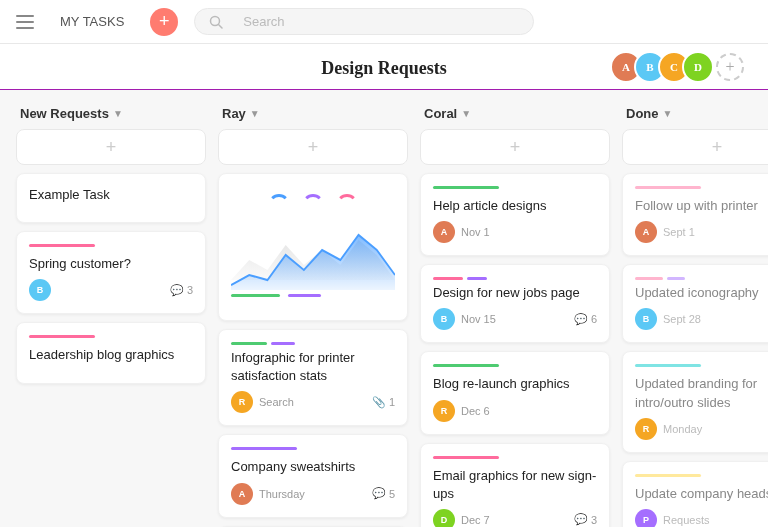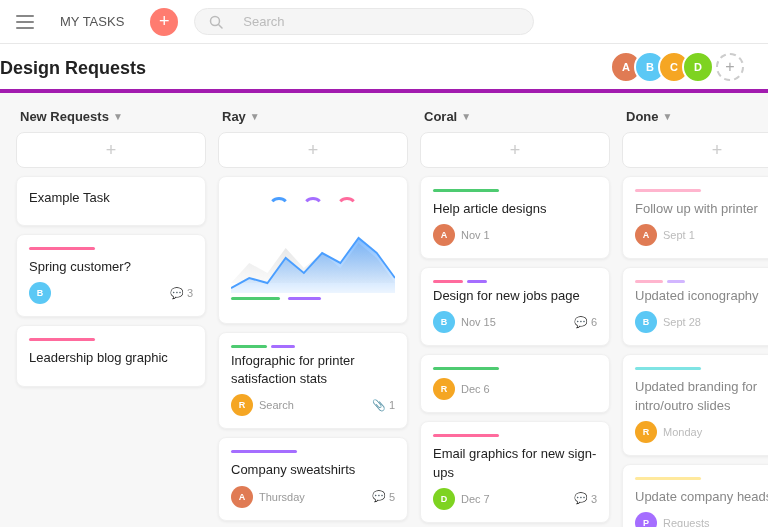--- a/index.html
+++ b/index.html
@@ -14,22 +14,22 @@
     .nav-item { padding: 6px 10px; font-size: 13px; font-weight: 500; color: #555; cursor: pointer; border-radius: 4px; }
     .add-btn {
       width: 28px; height: 28px; background: #ff7c70; border-radius: 50%;
       display: flex; align-items: center; justify-content: center; color: #fff; font-size: 18px; cursor: pointer; flex-shrink: 0;
     }
     .search-bar {
       flex: 1; max-width: 340px; background: #f5f5f5; border: 1px solid #e8e8e8;
       border-radius: 20px; padding: 5px 14px; font-size: 13px; color: #999; display: flex; align-items: center; gap: 20px;
     }
     .page-title-area {
-      display: flex; align-items: center; justify-content: flex-start; padding: 14px 0 10px;
-      background: #fff; border-bottom: 4px solid #a21caf; position: relative;
+      display: flex; align-items: center; justify-content: center; padding: 14px 0 10px;
+      background: #fff; border-bottom: 1px solid #a21caf; position: relative; font-family: Liberation Serif, serif;
     }
     .page-title { font-size: 18px; font-weight: 700; color: #222; }
     .avatars { position: absolute; right: 24px; top: 50%; transform: translateY(-50%); display: flex; align-items: center; gap: -4px; }
     .avatar {
       width: 32px; height: 32px; border-radius: 50%; border: 2px solid #fff;
       margin-left: -8px; display: flex; align-items: center; justify-content: center; font-size: 11px; font-weight: 600; color: #fff;
     }
     .avatar:first-child { margin-left: 0; }
     .avatar-add {
       width: 28px; height: 28px; border-radius: 50%; border: 2px dashed #ccc;
@@ -134,21 +134,21 @@
         <div class="card-avatar" style="background:#5bc8f5">B</div>
         <div class="card-count">
           <span>💬</span>
           <span>3</span>
         </div>
       </div>
     </div>
 
     <div class="card">
       <div class="card-bar bar-pink"></div>
-      <div class="card-title">Leadership blog graphic</div>
+      <div class="card-title">Leadership blog graphics</div>
     </div>
   </div>
 
   <div class="column">
     <div class="column-header">
       <span>Ray</span>
       <span class="chevron">▼</span>
     </div>
     <div class="add-card-btn">+</div>
 
@@ -250,20 +250,21 @@
         </div>
         <div class="card-count">
           <span>💬</span>
           <span>6</span>
         </div>
       </div>
     </div>
 
     <div class="card">
       <div class="card-bar bar-green"></div>
+      <div class="card-title">Blog re-launch graphics</div>
       <div class="card-meta">
         <div style="display:flex; align-items:center; gap:6px;">
           <div class="card-avatar" style="background:#f5a623">R</div>
           <span class="card-date">Dec 6</span>
         </div>
       </div>
     </div>
 
     <div class="card">
       <div class="card-bar bar-pink"></div>

